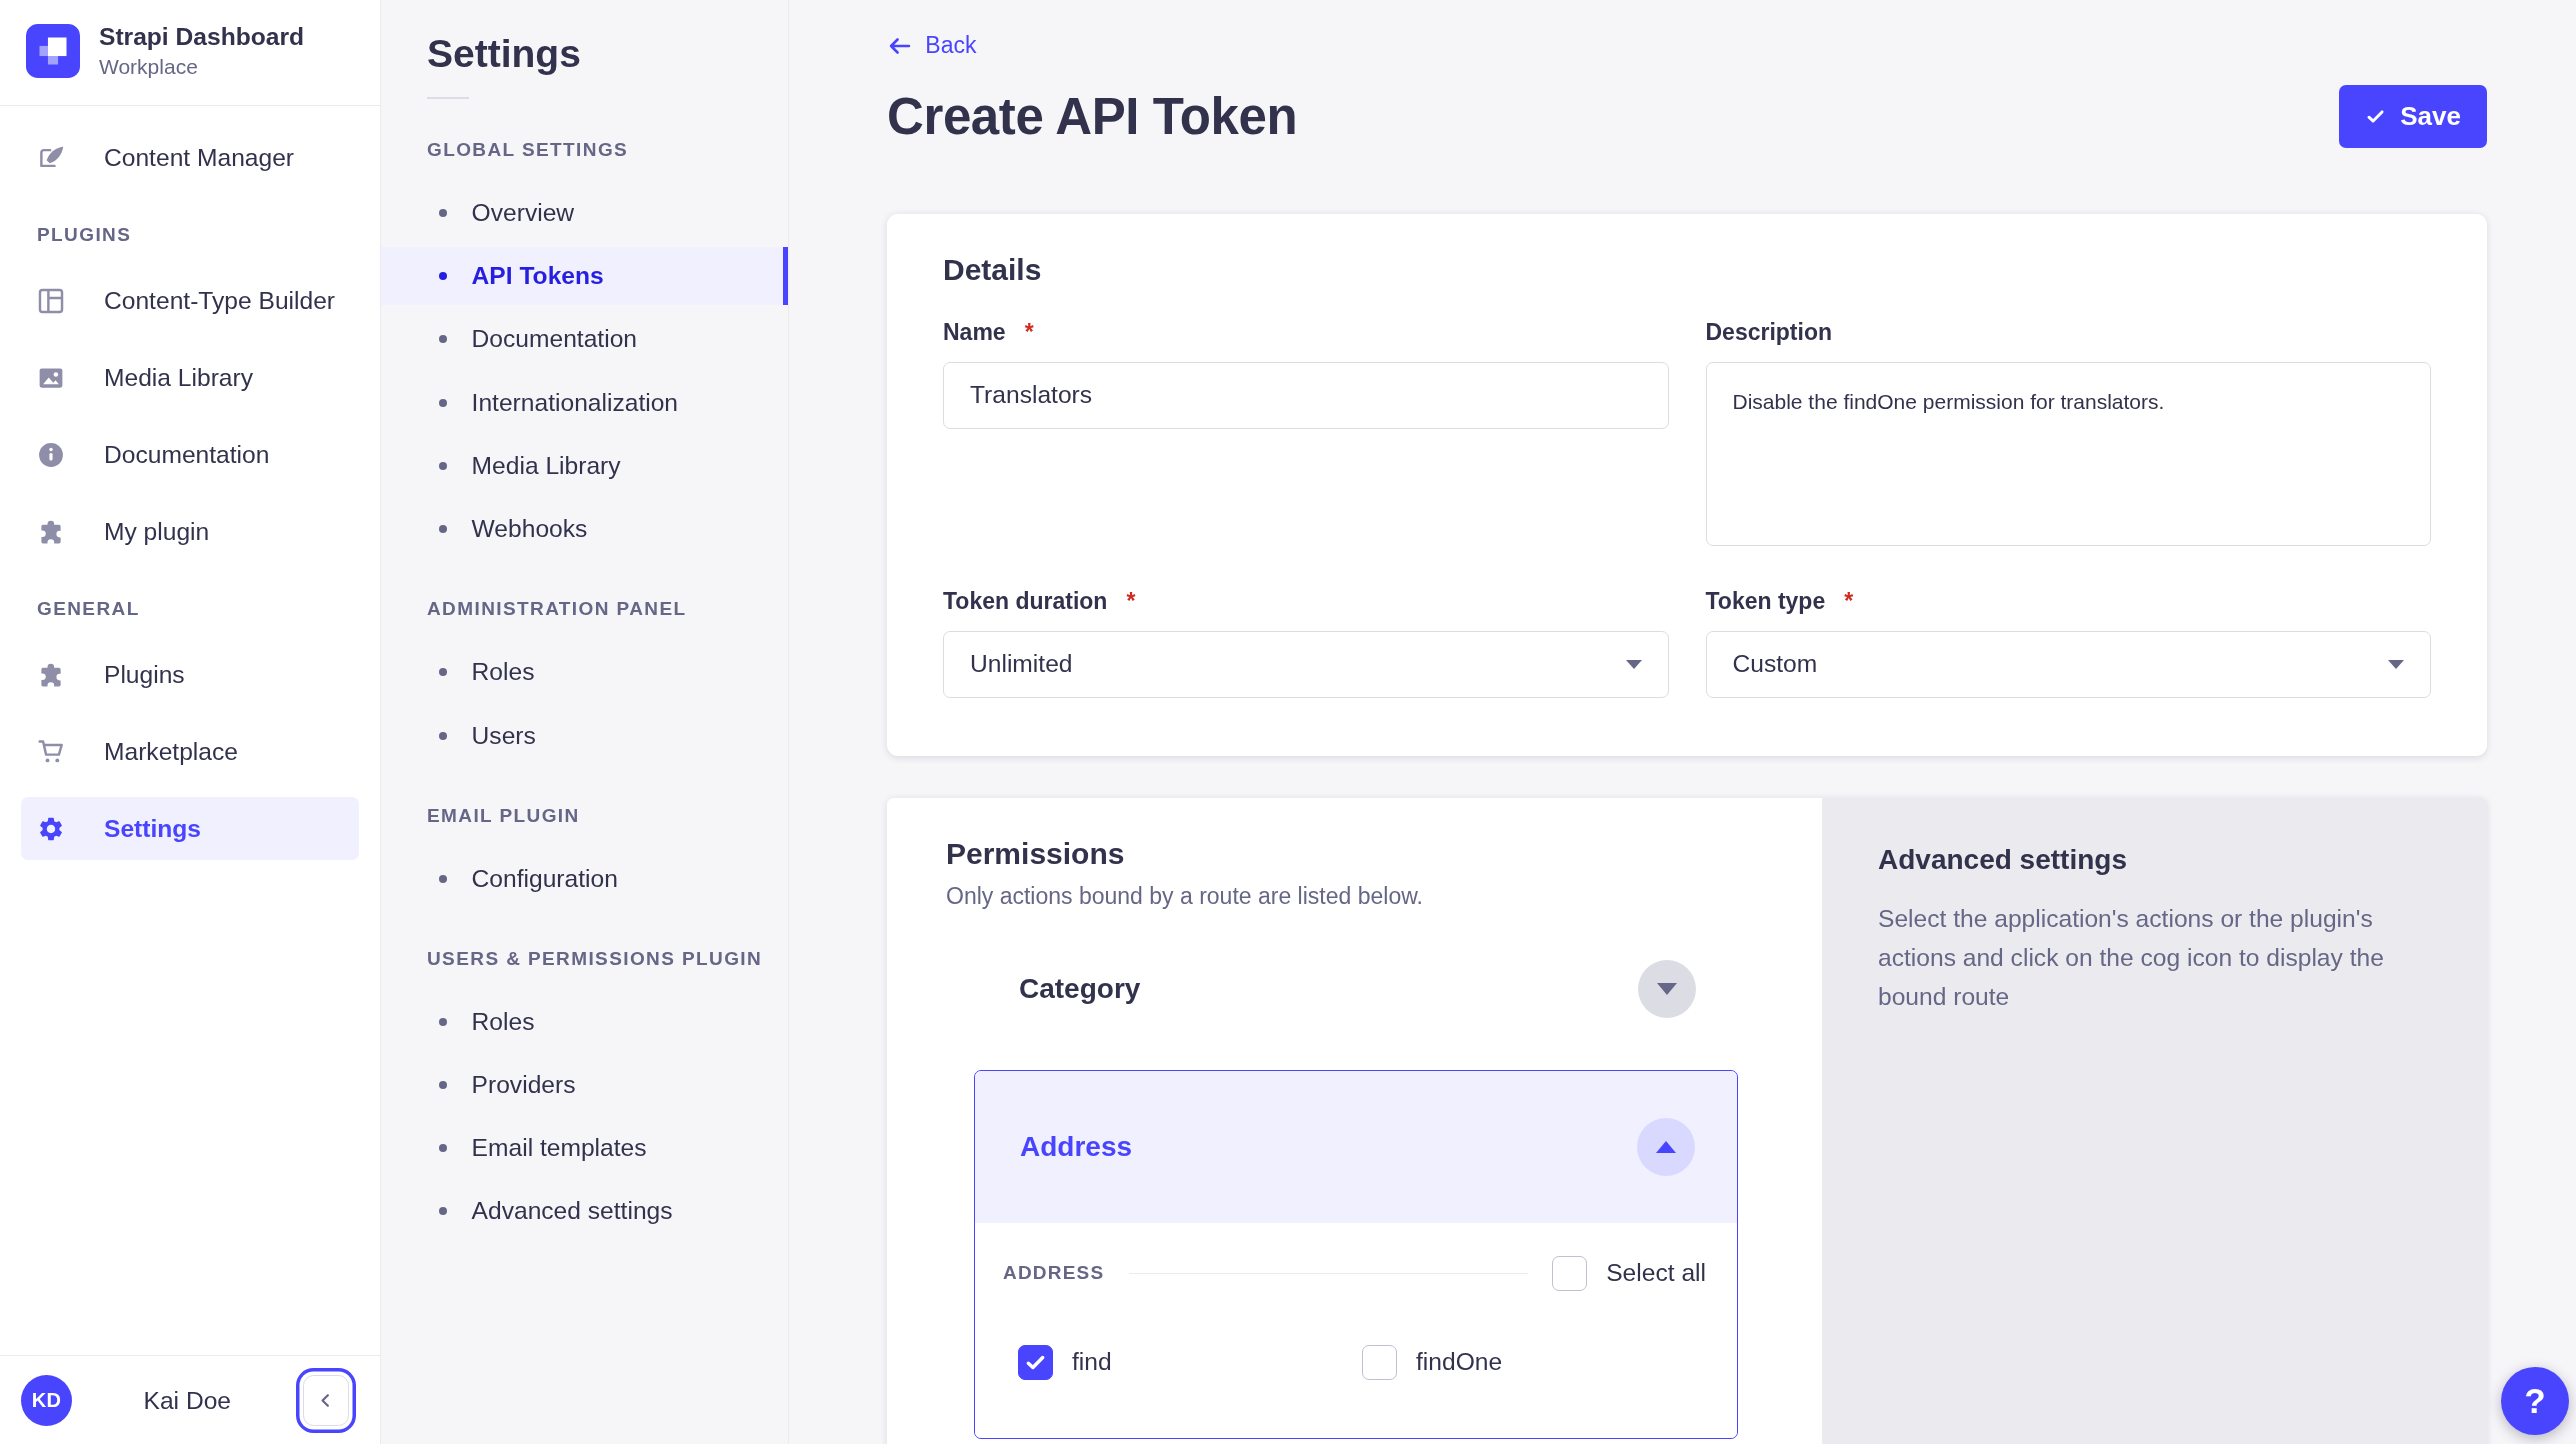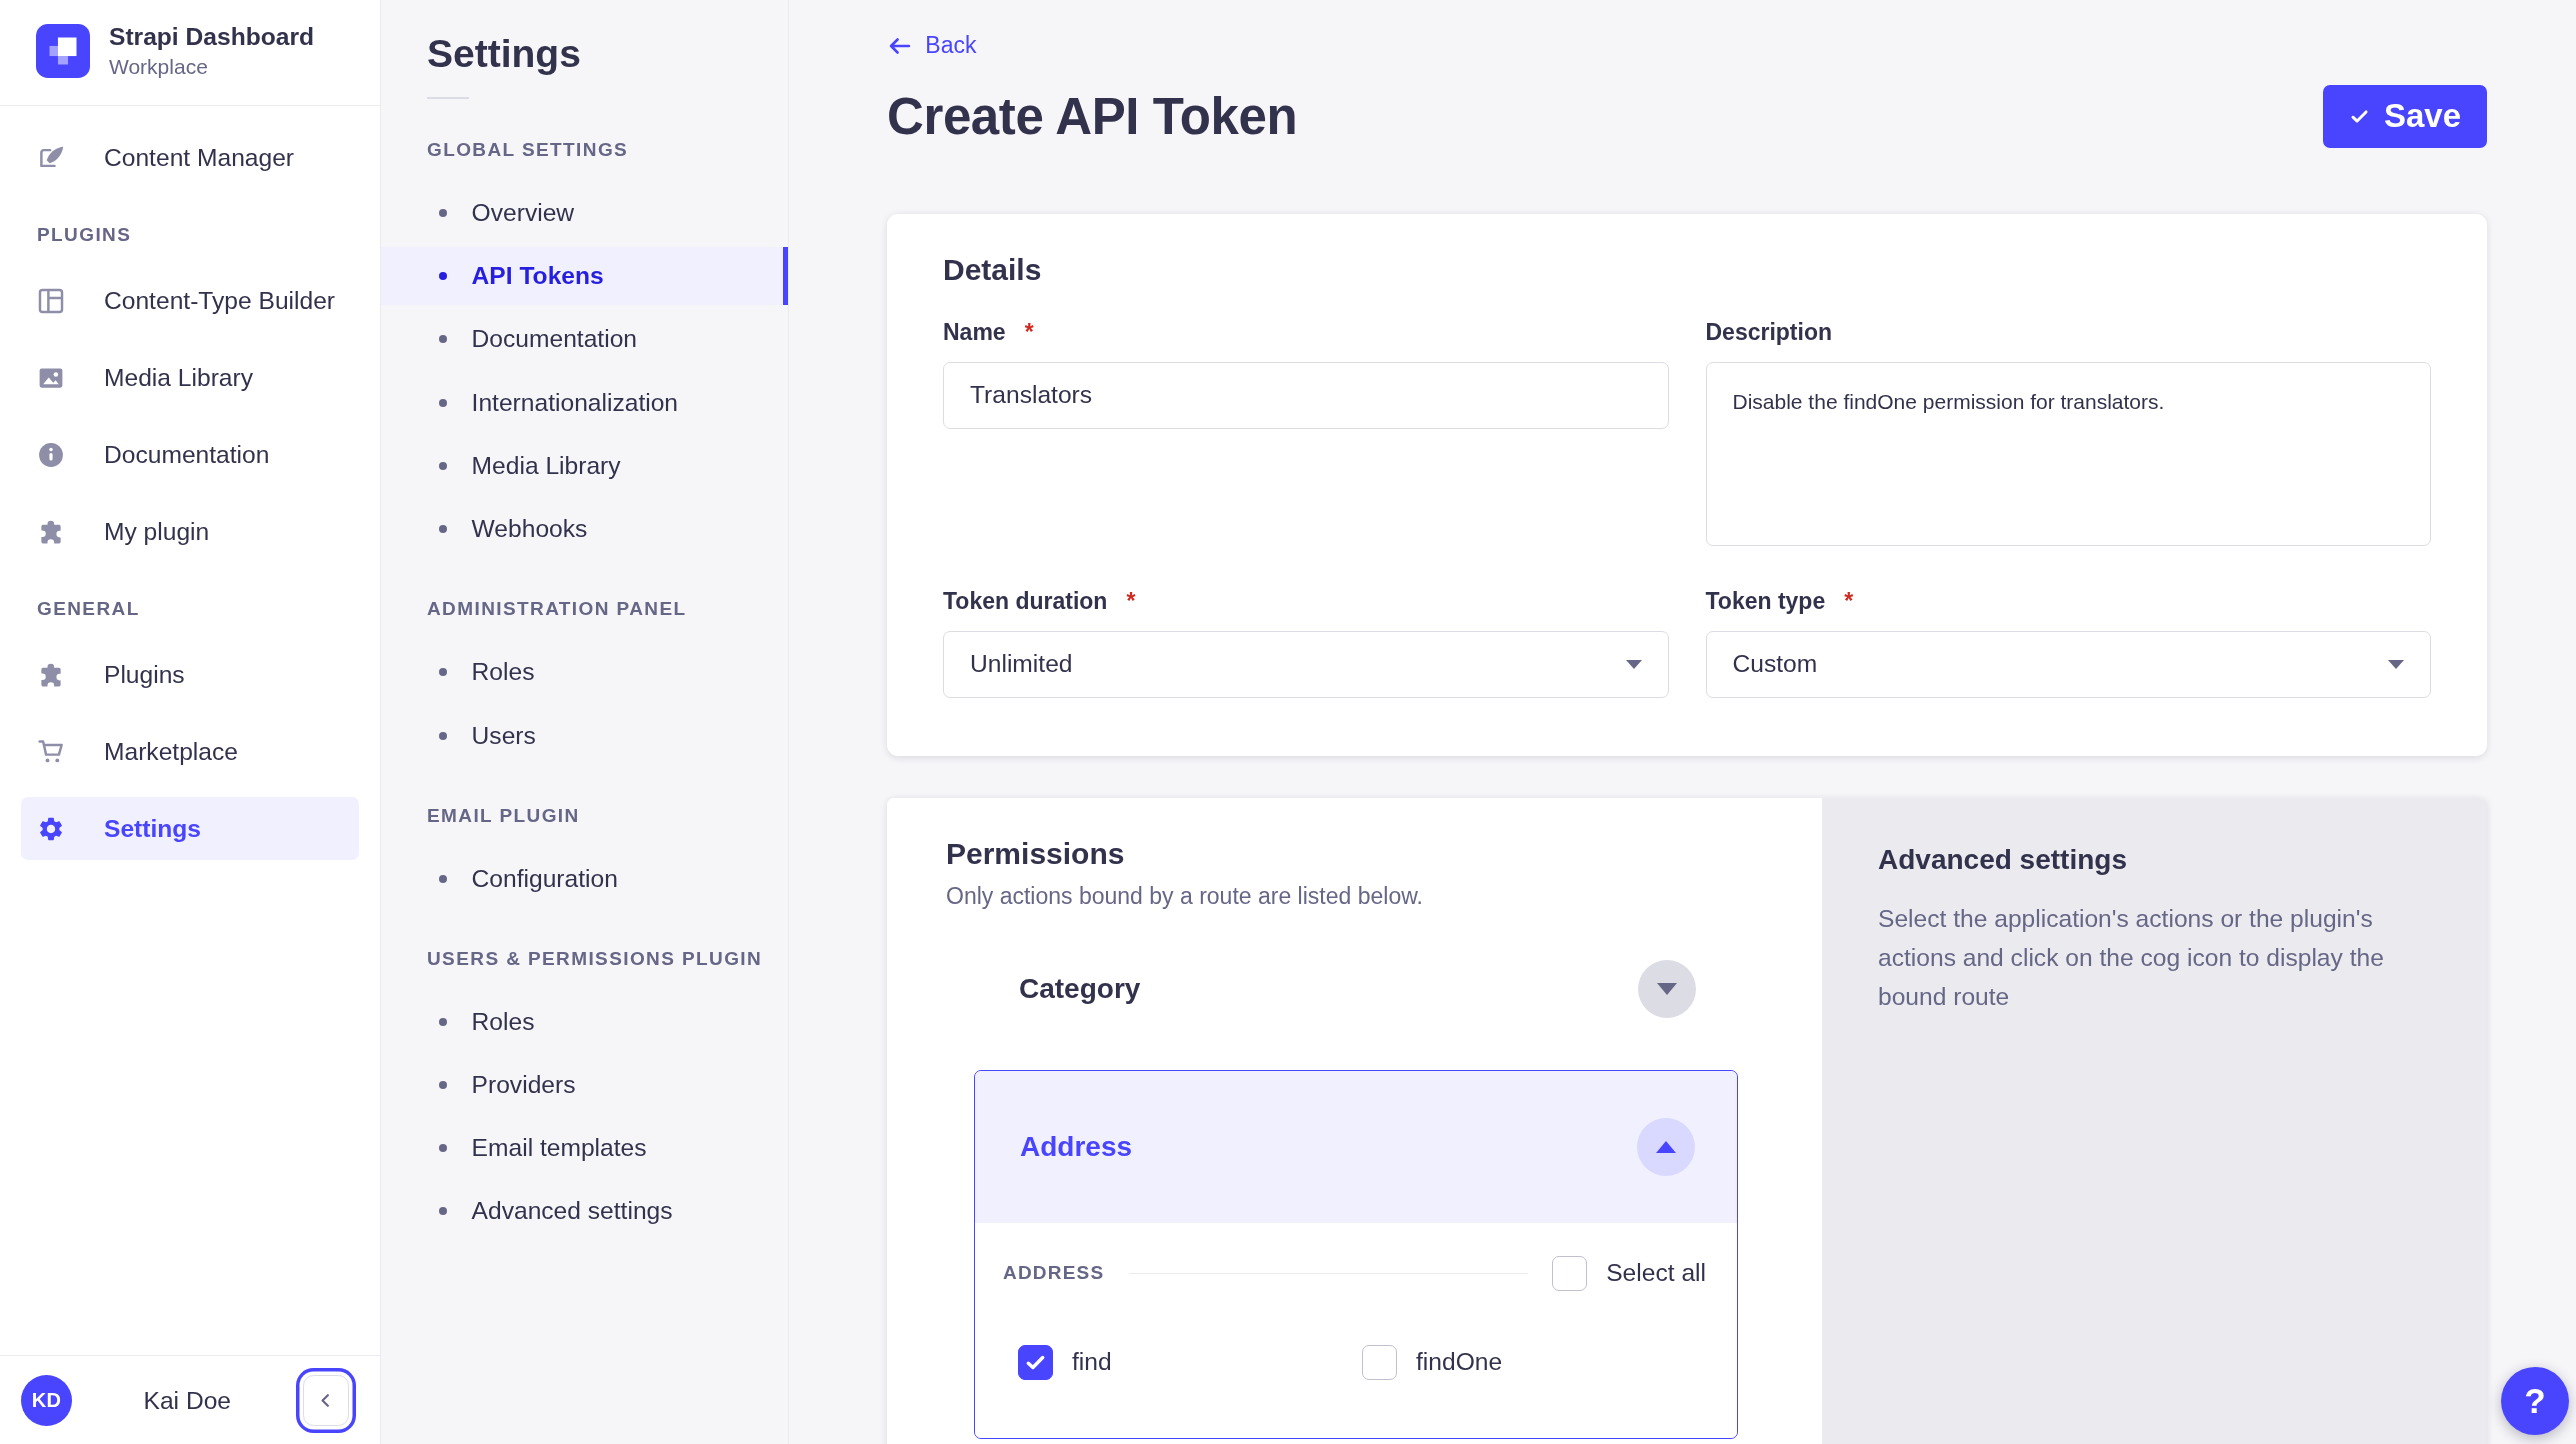--- a/index.html
+++ b/index.html
@@ -8,21 +8,21 @@
     --text:#32324D; --text-muted:#666687; --icon:#8E8EA9; --danger:#D02B20; --advanced-bg:#EAEAEF;
   }
   *{box-sizing:border-box}
   html,body{margin:0;padding:0;background:var(--bg)}
   .app{position:relative;width:2576px;height:1445px;display:flex;overflow:hidden;
        font-family:"Liberation Sans",sans-serif;color:var(--text);background:var(--bg)}
   svg{display:block;width:100%;height:100%}
 
   
   .sidebar{width:381px;min-width:381px;background:#fff;border-right:0.9px solid var(--border);display:flex;flex-direction:column}
-  .brand{display:flex;align-items:center;gap:19px;padding:23px 36px 26px;cursor:pointer}
+  .brand{display:flex;align-items:center;gap:19px;padding:23px 26px 26px;cursor:pointer}
   .logo{width:54px;height:54px;min-width:54px;border-radius:8.8px;overflow:hidden}
   .brand-title{font-size:24.6px;font-weight:700;line-height:28px}
   .brand-sub{font-size:21px;color:var(--text-muted);margin-top:3.5px}
   .sb-divider{height:0.9px;background:var(--border)}
   .nav{flex:1;padding:21px 21px 0;overflow:hidden}
   .nav-item{display:flex;align-items:center;gap:39px;height:63px;padding:0 16px;border-radius:7px;
             font-size:24.6px;color:var(--text);cursor:pointer;margin-bottom:14px}
   .nav-icon{width:28px;height:28px;min-width:28px;color:var(--icon)}
   .nav-item.active{background:var(--primary-light);color:var(--primary);font-weight:600}
   .nav-item.active .nav-icon{color:var(--primary)}
@@ -48,21 +48,21 @@
   .subnav-item.active .bullet{background:var(--primary-dark)}
   .subnav-item.active::after{content:"";position:absolute;right:0;top:0;bottom:0;width:5.3px;background:var(--primary)}
 
   
   main{flex:1;padding:32px 89px 0 98px;overflow:hidden}
   .back-link{display:inline-flex;align-items:center;gap:12.3px;color:var(--primary);font-size:23px;cursor:pointer;text-decoration:none}
   .back-icon{width:26px;height:26px}
   .title-row{display:flex;align-items:center;justify-content:space-between;margin-top:23px}
   .page-title{font-size:51px;font-weight:700;margin:0;letter-spacing:-0.4px}
   .save-btn{display:flex;align-items:center;gap:14px;background:var(--primary);color:#fff;border:none;border-radius:7px;
-            height:63px;padding:0 26px;font-size:33px;font-weight:600;cursor:pointer;font-family:inherit}
+            height:63px;padding:0 26px;font-size:26px;font-weight:600;cursor:pointer;font-family:inherit}
   .check-icon{width:21px;height:21px}
 
   .details-card{background:#fff;border-radius:11px;box-shadow:0 1.8px 7px rgba(33,33,52,.12);margin-top:66px;padding:39px 56px 58px}
   .card-heading{font-size:30px;font-weight:700;margin:0}
   .form-grid{display:grid;grid-template-columns:1fr 1fr;column-gap:37px;row-gap:39px;margin-top:32px}
   .field-label{display:flex;gap:19px;font-size:23px;font-weight:600;margin-bottom:16px;color:var(--text)}
   .req{color:var(--danger)}
   .text-input{width:100%;height:67px;border:0.9px solid var(--input-border);border-radius:7px;background:#fff;
               padding:0 26px;font-size:24.6px;color:var(--text);font-family:inherit;outline:none}
   .textarea{width:100%;height:184px;border:0.9px solid var(--input-border);border-radius:7px;background:#fff;

